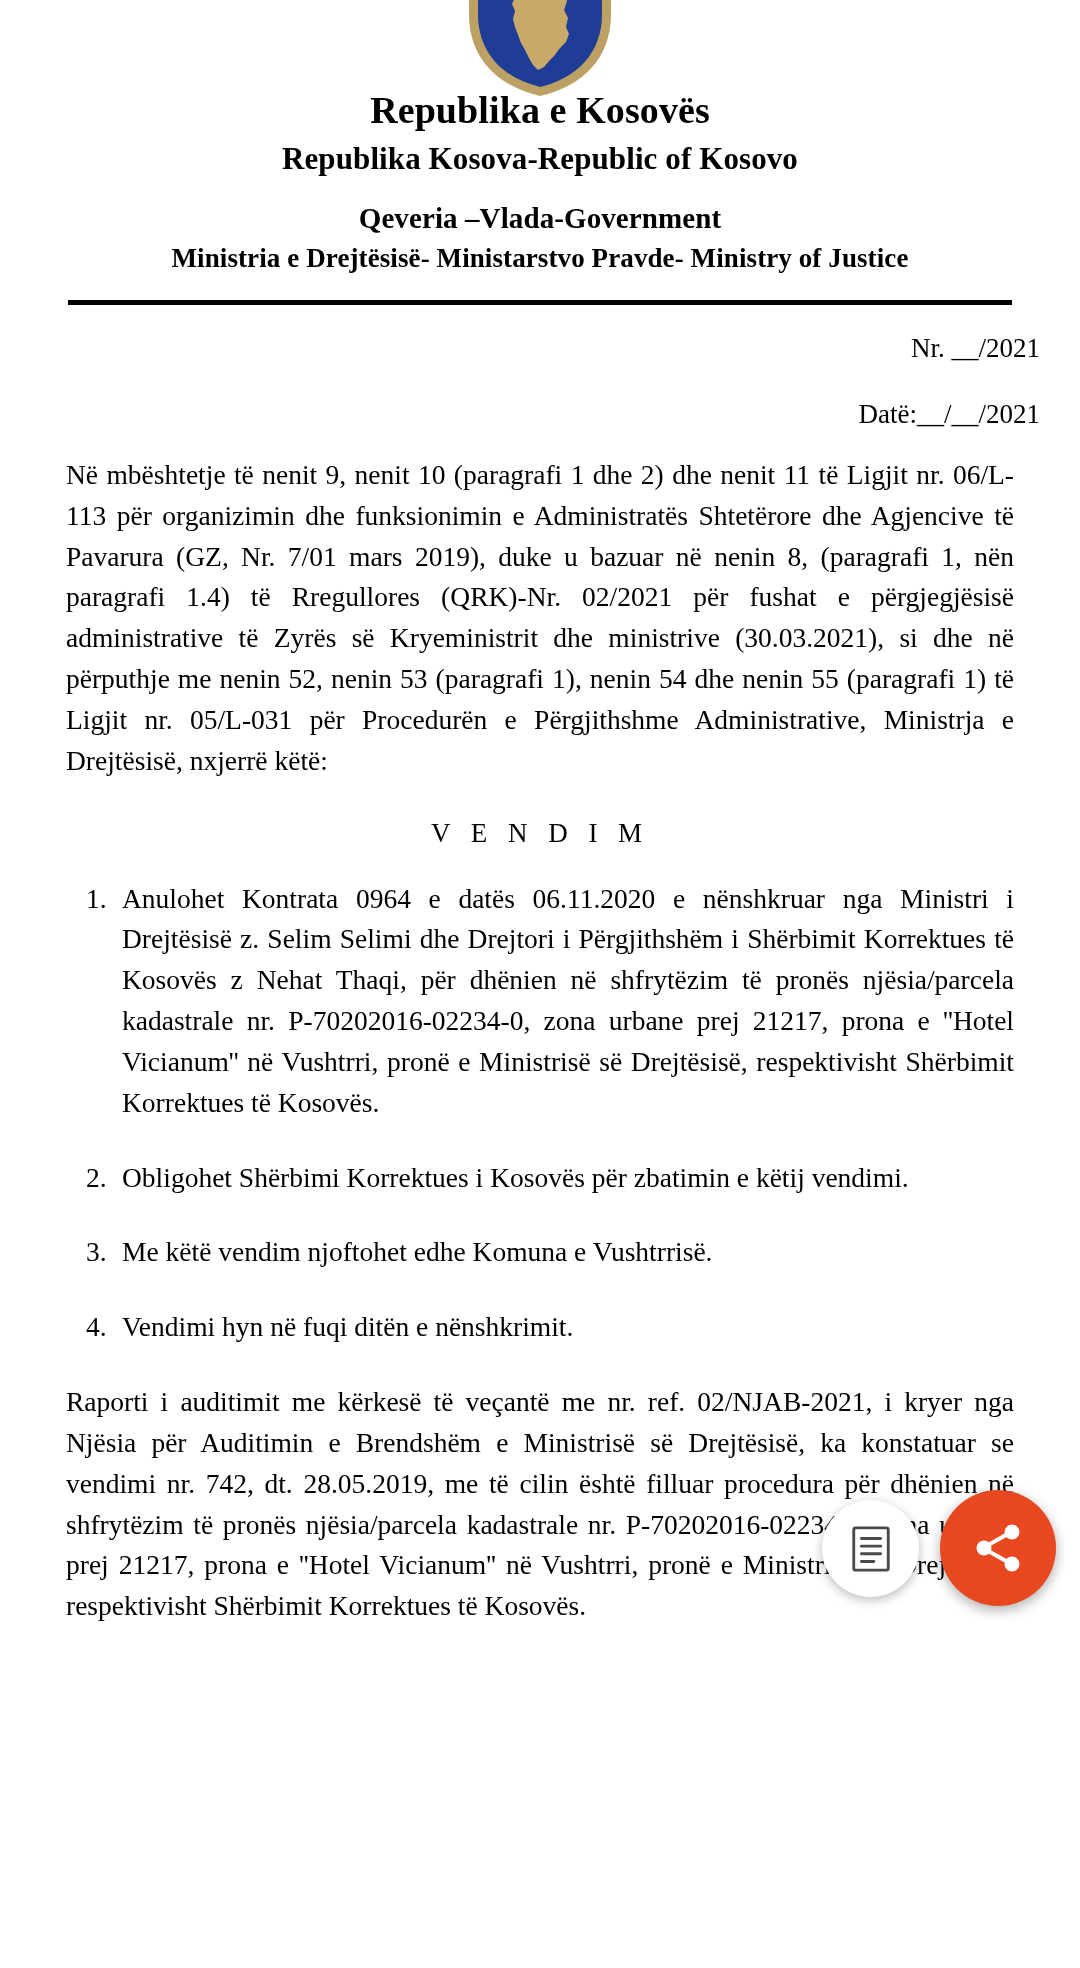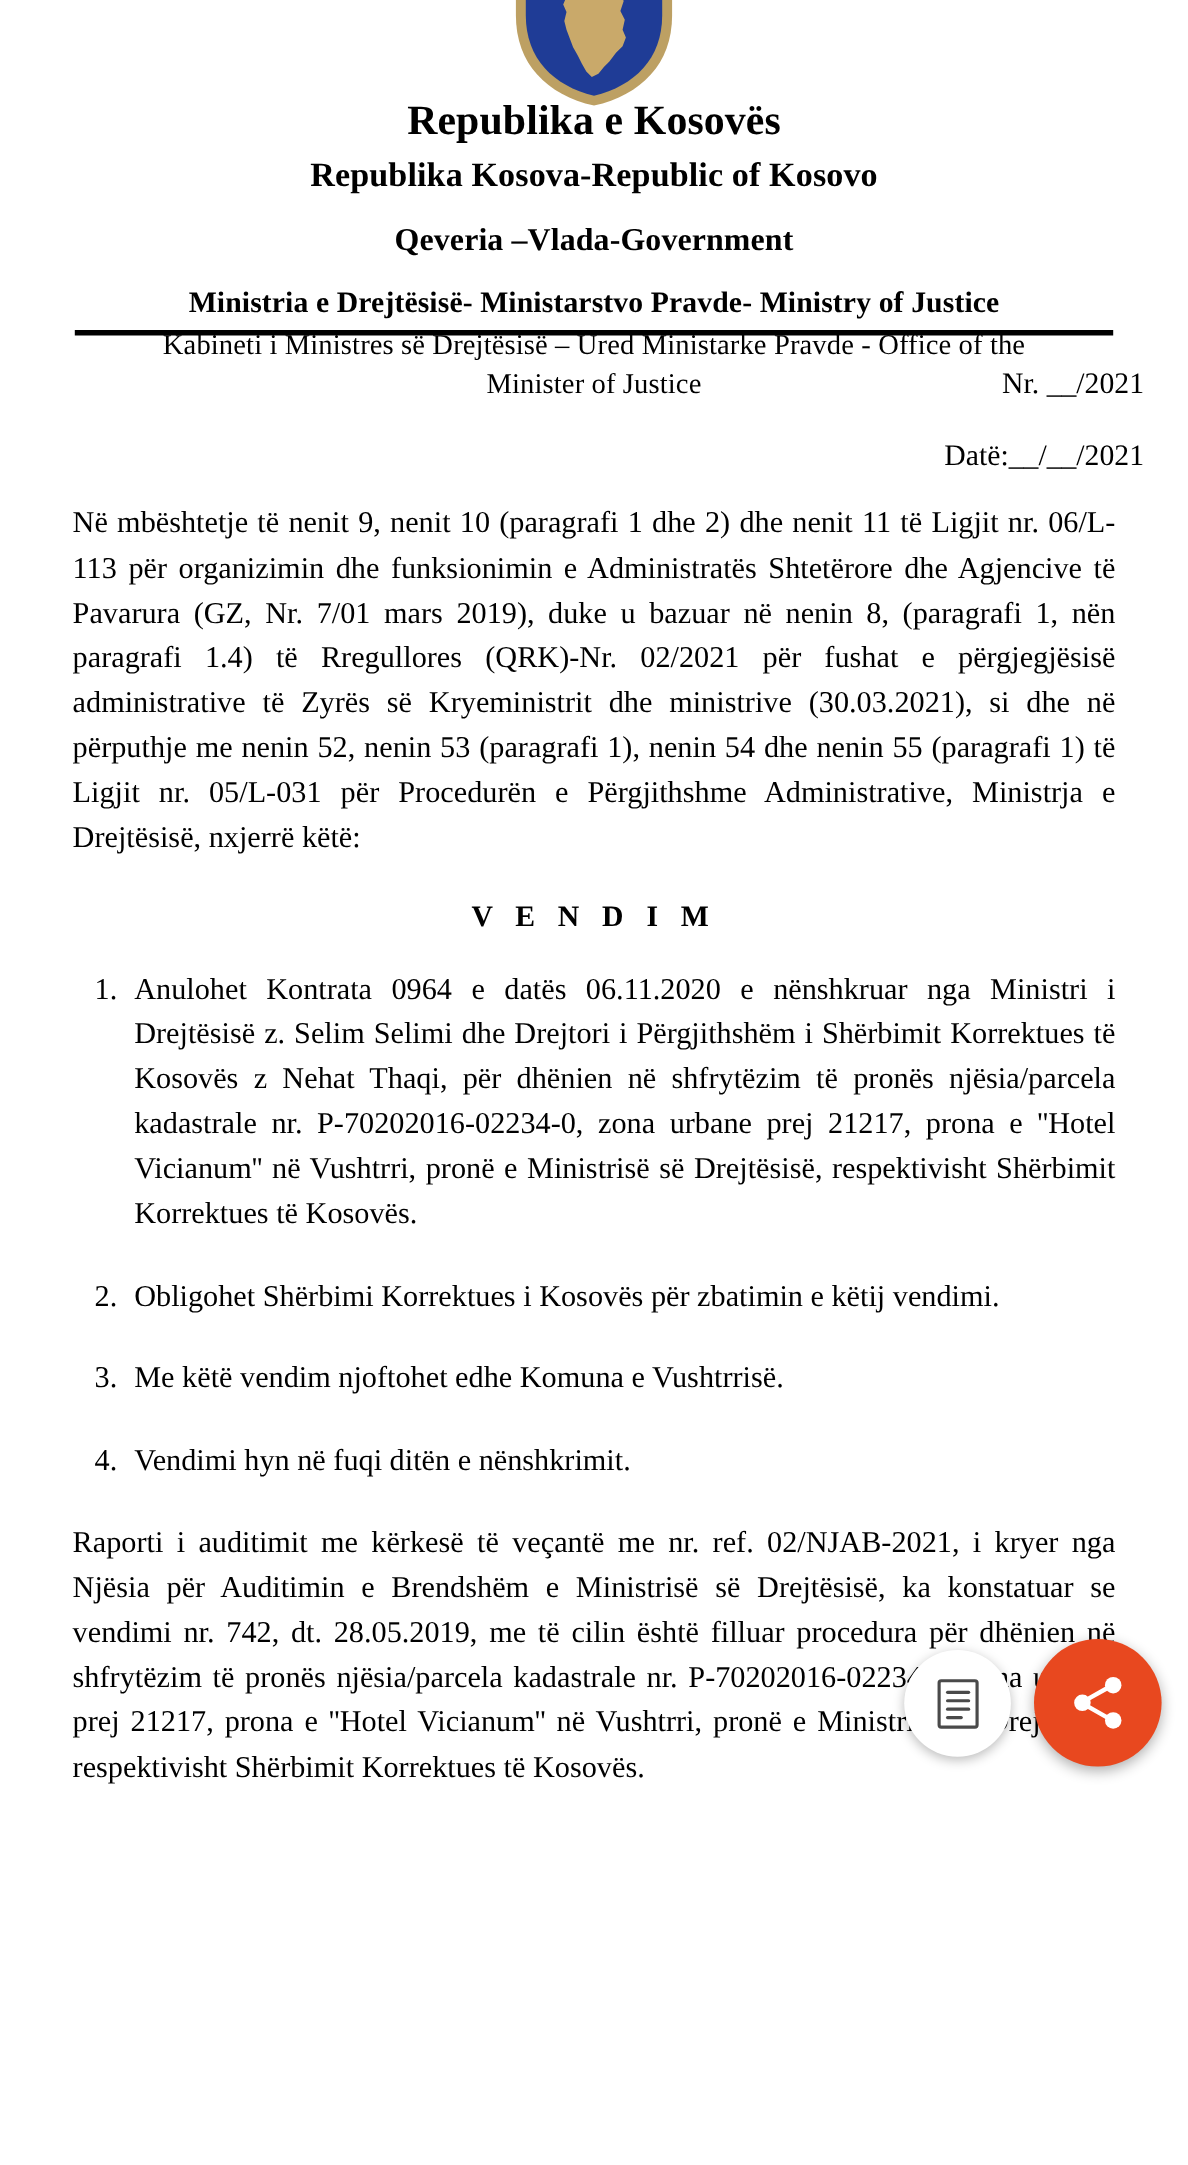--- a/index.html
+++ b/index.html
@@ -63,21 +63,21 @@
     margin-bottom: 4px;
   }
   .hdr-2 {
     font-size: 31px;
     font-weight: 700;
     margin-bottom: 20px;
   }
   .hdr-3 {
     font-size: 29px;
     font-weight: 700;
-    margin-bottom: 21px;
+    margin-bottom: 4px;
     text-align: center;
   }
   .hdr-4 {
     font-size: 27px;
     font-weight: 700;
     margin-bottom: 4px;
   }
   .hdr-5 {
     font-size: 26px;
     font-weight: 400;
@@ -121,21 +121,21 @@
   p.para {
     font-size: 27.5px;
     line-height: 1.485;
     text-align: justify;
     text-justify: inter-word;
     hyphens: none;
   }
   .section-title {
     text-align: center;
     font-size: 27px;
-    font-weight: 700;
+    font-weight: 400;
     letter-spacing: 7px;
     margin-top: 36px;
     margin-bottom: 30px;
   }
   ol.items {
     list-style: none;
     margin: 0;
     padding: 0;
   }
   ol.items li {
@@ -212,21 +212,20 @@
                L60 122 L56 115 L53 107 L50 99 L48 91 L50 83 L47 76 L50 69 L55 64 L58 58
                L64 55 Z" fill="#c9a96a"></path>
     </svg>
   </div>
 
   <div class="header">
     <span class="hdr-line hdr-1">Republika e Kosovës</span>
     <span class="hdr-line hdr-2">Republika Kosova-Republic of Kosovo</span>
     <span class="hdr-line hdr-3">Qeveria –Vlada-Government</span>
     <span class="hdr-line hdr-4">Ministria e Drejtësisë- Ministarstvo Pravde- Ministry of Justice</span>
-    <span class="hdr-line hdr-5">Kabineti i Ministres së Drejtësisë – Ured Ministarke Pravde - Office of the Minister of Justice</span>
   </div>
 
   <div class="rule"></div>
 
   <div class="meta">
     <span class="meta-line meta-nr">Nr. __/2021</span>
     <span class="meta-line meta-date">Datë:__/__/2021</span>
   </div>
 
   <div class="body">

